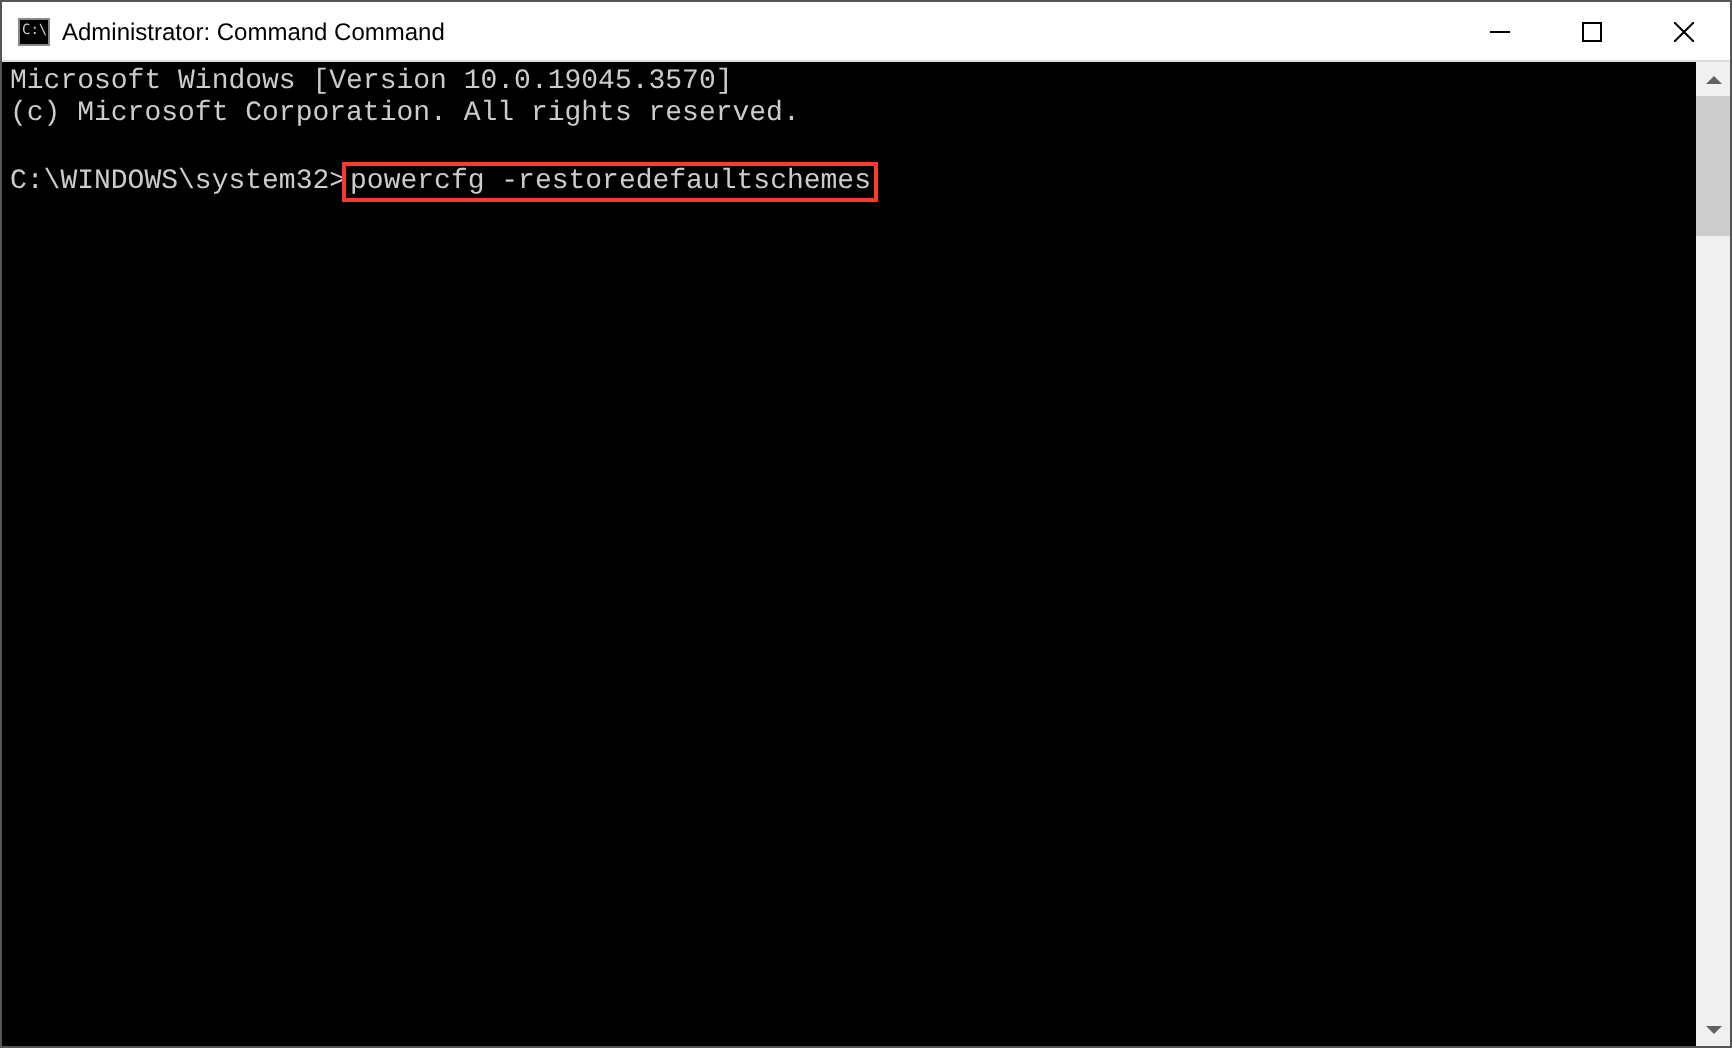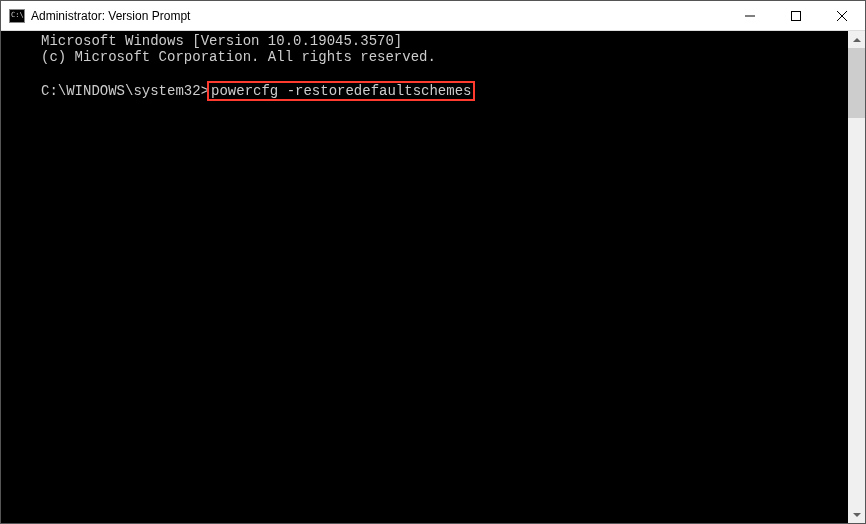--- a/index.html
+++ b/index.html
@@ -71,21 +71,20 @@
     .terminal {
       flex: 1;
       background: #000;
       color: #ccc;
       font-family: Consolas, 'Courier New', monospace;
       font-size: 14px;
       line-height: 16px;
       padding: 2px 0 0 4px;
       white-space: pre;
       overflow: hidden;
-      margin-left: 36px;
     }
     .highlight-box {
       display: inline-block;
       border: 2px solid #ff3b30;
       padding: 0 2px;
       margin-left: -2px;
     }
     .scrollbar {
       width: 17px;
       background: #f0f0f0;
@@ -117,21 +116,21 @@
     }
   </style>
 </head>
 <body>
 
 <div class="window">
   <div class="titlebar">
     <div class="titlebar-icon">
       <span class="titlebar-icon-inner">C:\</span>
     </div>
-    <div class="titlebar-text">Administrator: Version Prompt</div>
+    <div class="titlebar-text">Administrator: Command Command</div>
     <div class="titlebar-controls">
       <div class="ctrl-btn">
         <svg width="10" height="10" viewBox="0 0 10 10">
             <line x1="0" y1="5" x2="10" y2="5" stroke="#000" stroke-width="1"></line>
           </svg>
       </div>
       <div class="ctrl-btn">
         <svg width="10" height="10" viewBox="0 0 10 10">
             <rect x="0.5" y="0.5" width="9" height="9" fill="none" stroke="#000" stroke-width="1"></rect>
           </svg>

